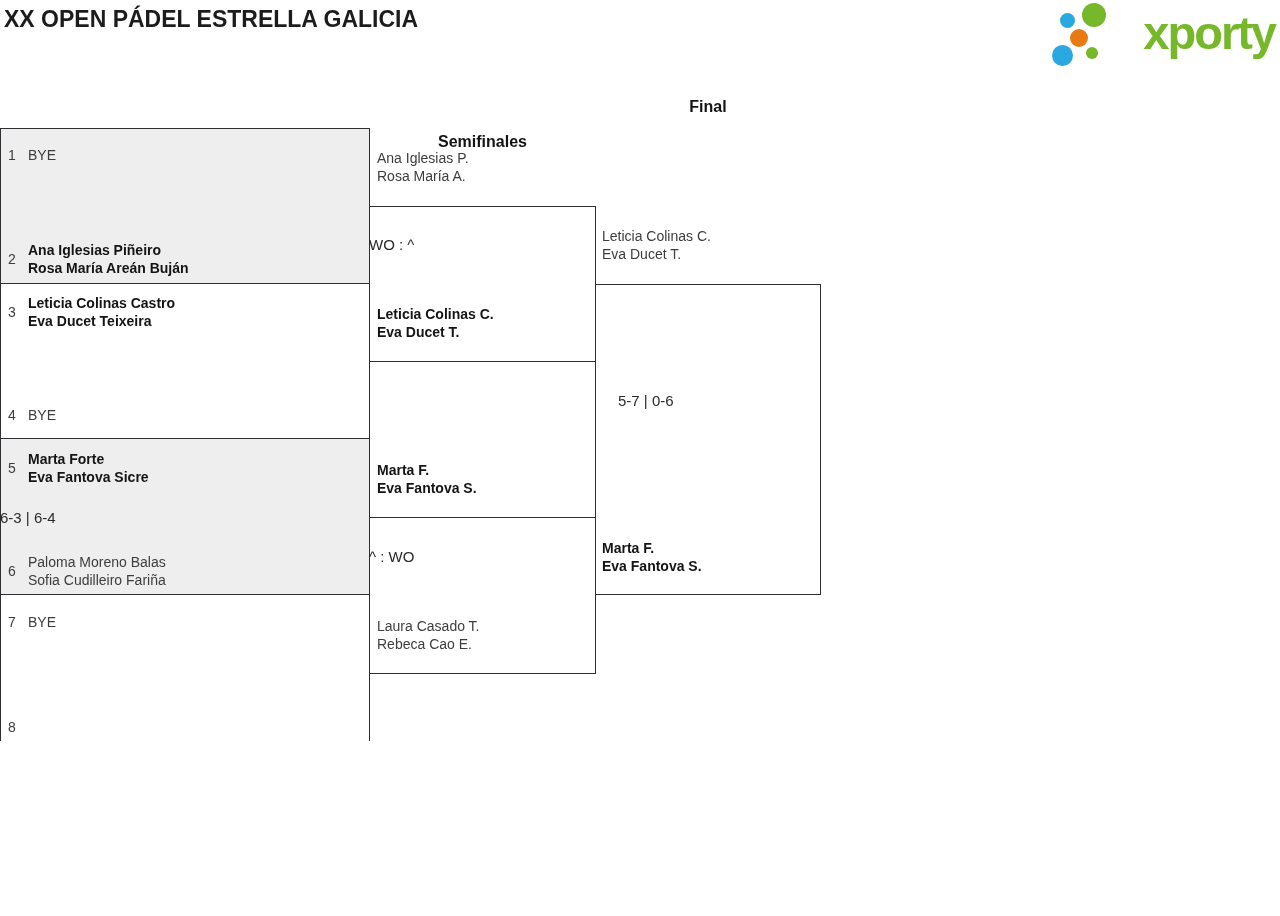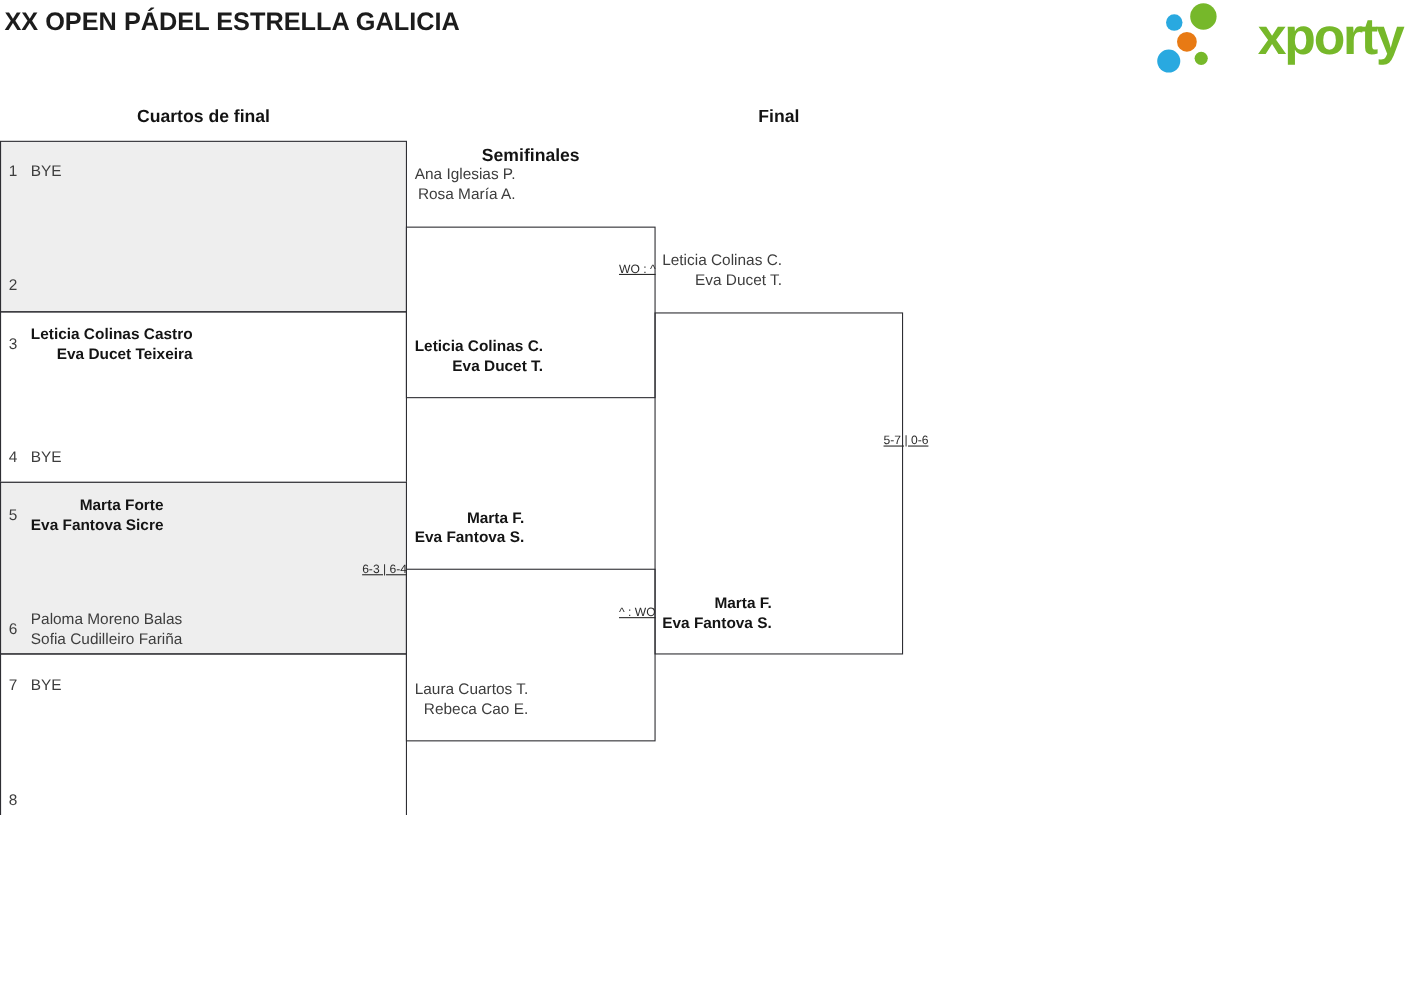--- a/index.html
+++ b/index.html
@@ -38,30 +38,28 @@
     font-size: 14px;
     line-height: 18px;
     color: #3d3d3d;
     white-space: nowrap;
   }
   .team {
     font-size: 14px;
     line-height: 18px;
     color: #3d3d3d;
     white-space: nowrap;
-    text-align: right;
   }
   .team.winner { font-weight: 700; color: #141414; }
   .score {
-    font-size: 11px;
+    font-size: 15px;
     line-height: 18px;
     color: #2b2b2b;
-    text-align: right;
+    text-align: left;
     white-space: nowrap;
-    text-decoration: underline;
   }
   .logo-link { left: 1050px; top: 0; width: 228px; height: 76px; display: block; text-decoration: none; cursor: pointer; }
   .dot { position: absolute; border-radius: 50%; }
   .dot-blue   { background: var(--brand-blue, #29a9e0); }
   .dot-green  { background: var(--brand-green, #76b82a); }
   .dot-orange { background: var(--brand-orange, #e87a14); }
   .wordmark {
     position: absolute;
     left: 53px;
     top: 8px;
@@ -84,37 +82,40 @@
 
   <a class="abs logo-link">
     <span class="dot dot-blue" style="left:10px; top:13px; width:15px; height:15px;"></span>
     <span class="dot dot-green" style="left:32px; top:3px;  width:24px; height:24px;"></span>
     <span class="dot dot-orange" style="left:20px; top:29px; width:18px; height:18px;"></span>
     <span class="dot dot-blue" style="left:2px;  top:45px; width:21px; height:21px;"></span>
     <span class="dot dot-green" style="left:36px; top:47px; width:12px; height:12px;"></span>
     <span class="wordmark">xporty</span>
   </a>
 
-  <div class="abs round-header" style="left:0; top:97px; width:370px;">Cuartos de final</div>
   <div class="abs round-header" style="left:369px; top:114px; width:227px;margin-top:18px;">Semifinales</div>
   <div class="abs round-header" style="left:595px; top:97px; width:226px;">Final</div>
 
   <div class="box shaded" style="left:0; top:128px; width:370px; height:156px;"></div>
   <div class="box" style="left:0; top:283px; width:370px; height:156px;"></div>
   <div class="box shaded" style="left:0; top:438px; width:370px; height:157px;"></div>
   <div class="box" style="left:0; top:594px; width:370px; height:156px;"></div>
   <div class="box" style="left:369px; top:206px; width:227px; height:156px;"></div>
   <div class="box" style="left:369px; top:517px; width:227px; height:157px;"></div>
   <div class="box" style="left:595px; top:284px; width:226px; height:311px;"></div>
 
   <div class="abs seed" style="left:8px; top:146px;">1</div>
   <div class="abs team" style="left:28px; top:146px;">
     <div>BYE</div>
   </div>
   <div class="abs seed" style="left:8px; top:250px;">2</div>
+  <div class="abs team winner" style="left:28px; top:241px;">
+    <div>Ana Iglesias Piñeiro</div>
+    <div>Rosa María Areán Buján</div>
+  </div>
 
   <div class="abs seed" style="left:8px; top:303px;">3</div>
   <div class="abs team winner" style="left:28px; top:294px;">
     <div>Leticia Colinas Castro</div>
     <div>Eva Ducet Teixeira</div>
   </div>
   <div class="abs seed" style="left:8px; top:406px;">4</div>
   <div class="abs team" style="left:28px; top:406px;">
     <div>BYE</div>
   </div>
@@ -146,21 +147,21 @@
     <div>Leticia Colinas C.</div>
     <div>Eva Ducet T.</div>
   </div>
 
   <div class="abs team winner" style="left:377px; top:461px;">
     <div>Marta F.</div>
     <div>Eva Fantova S.</div>
   </div>
   <div class="abs score" style="left:369px; top:548px; width:227px;">^ : WO</div>
   <div class="abs team" style="left:377px; top:617px;">
-    <div>Laura Cuartos T.</div>
+    <div>Laura Casado T.</div>
     <div>Rebeca Cao E.</div>
   </div>
 
   <div class="abs team" style="left:602px; top:227px;">
     <div>Leticia Colinas C.</div>
     <div>Eva Ducet T.</div>
   </div>
   <div class="abs score" style="left:595px; top:392px; width:226px;padding-left:23px;">5-7 | 0-6</div>
   <div class="abs team winner" style="left:602px; top:539px;">
     <div>Marta F.</div>

